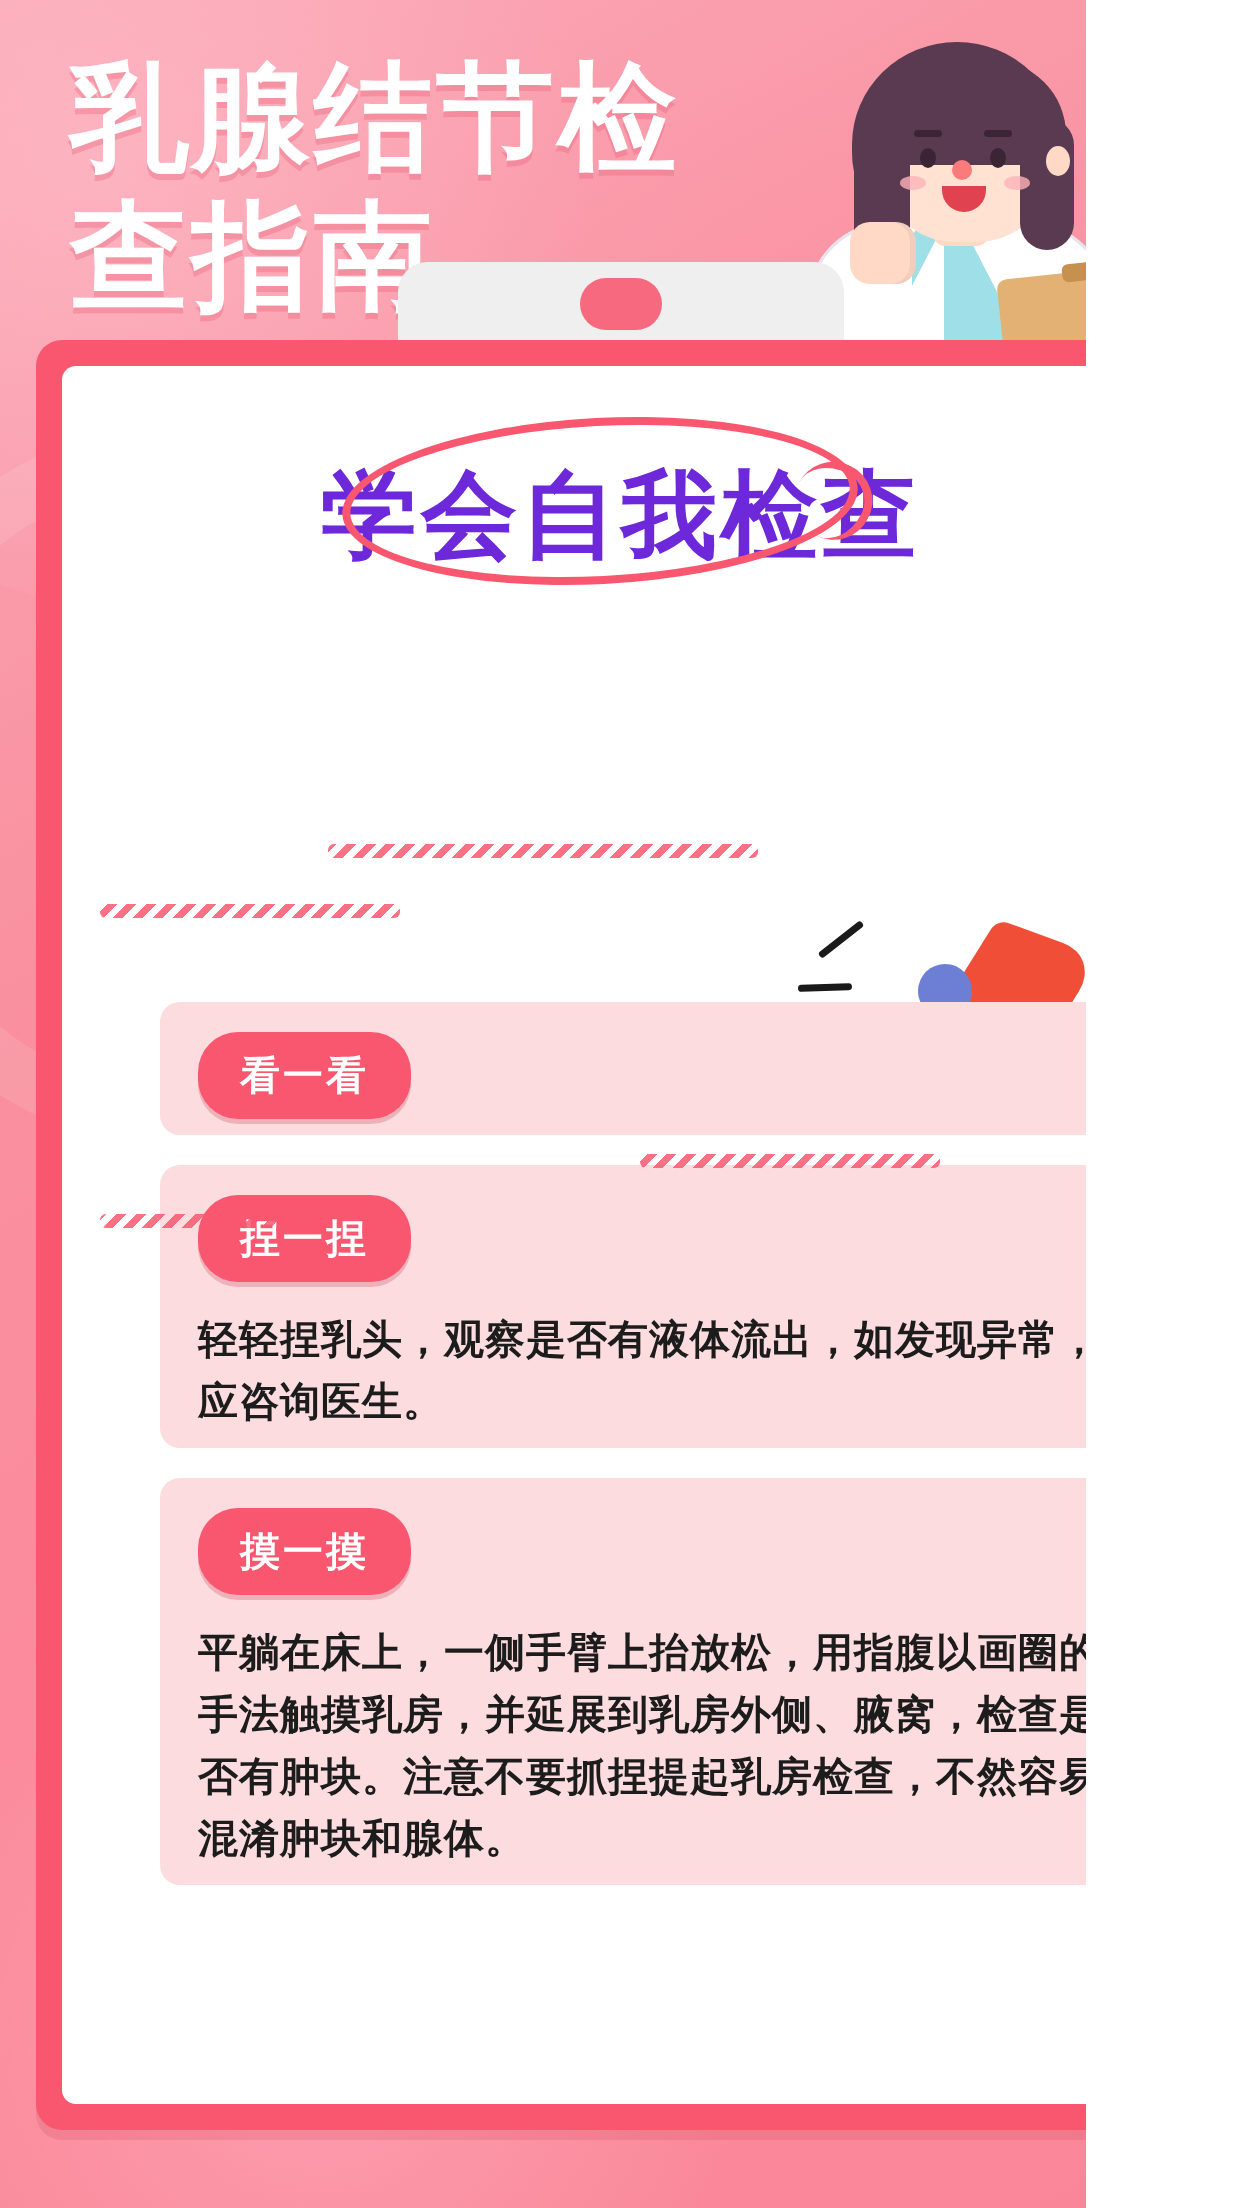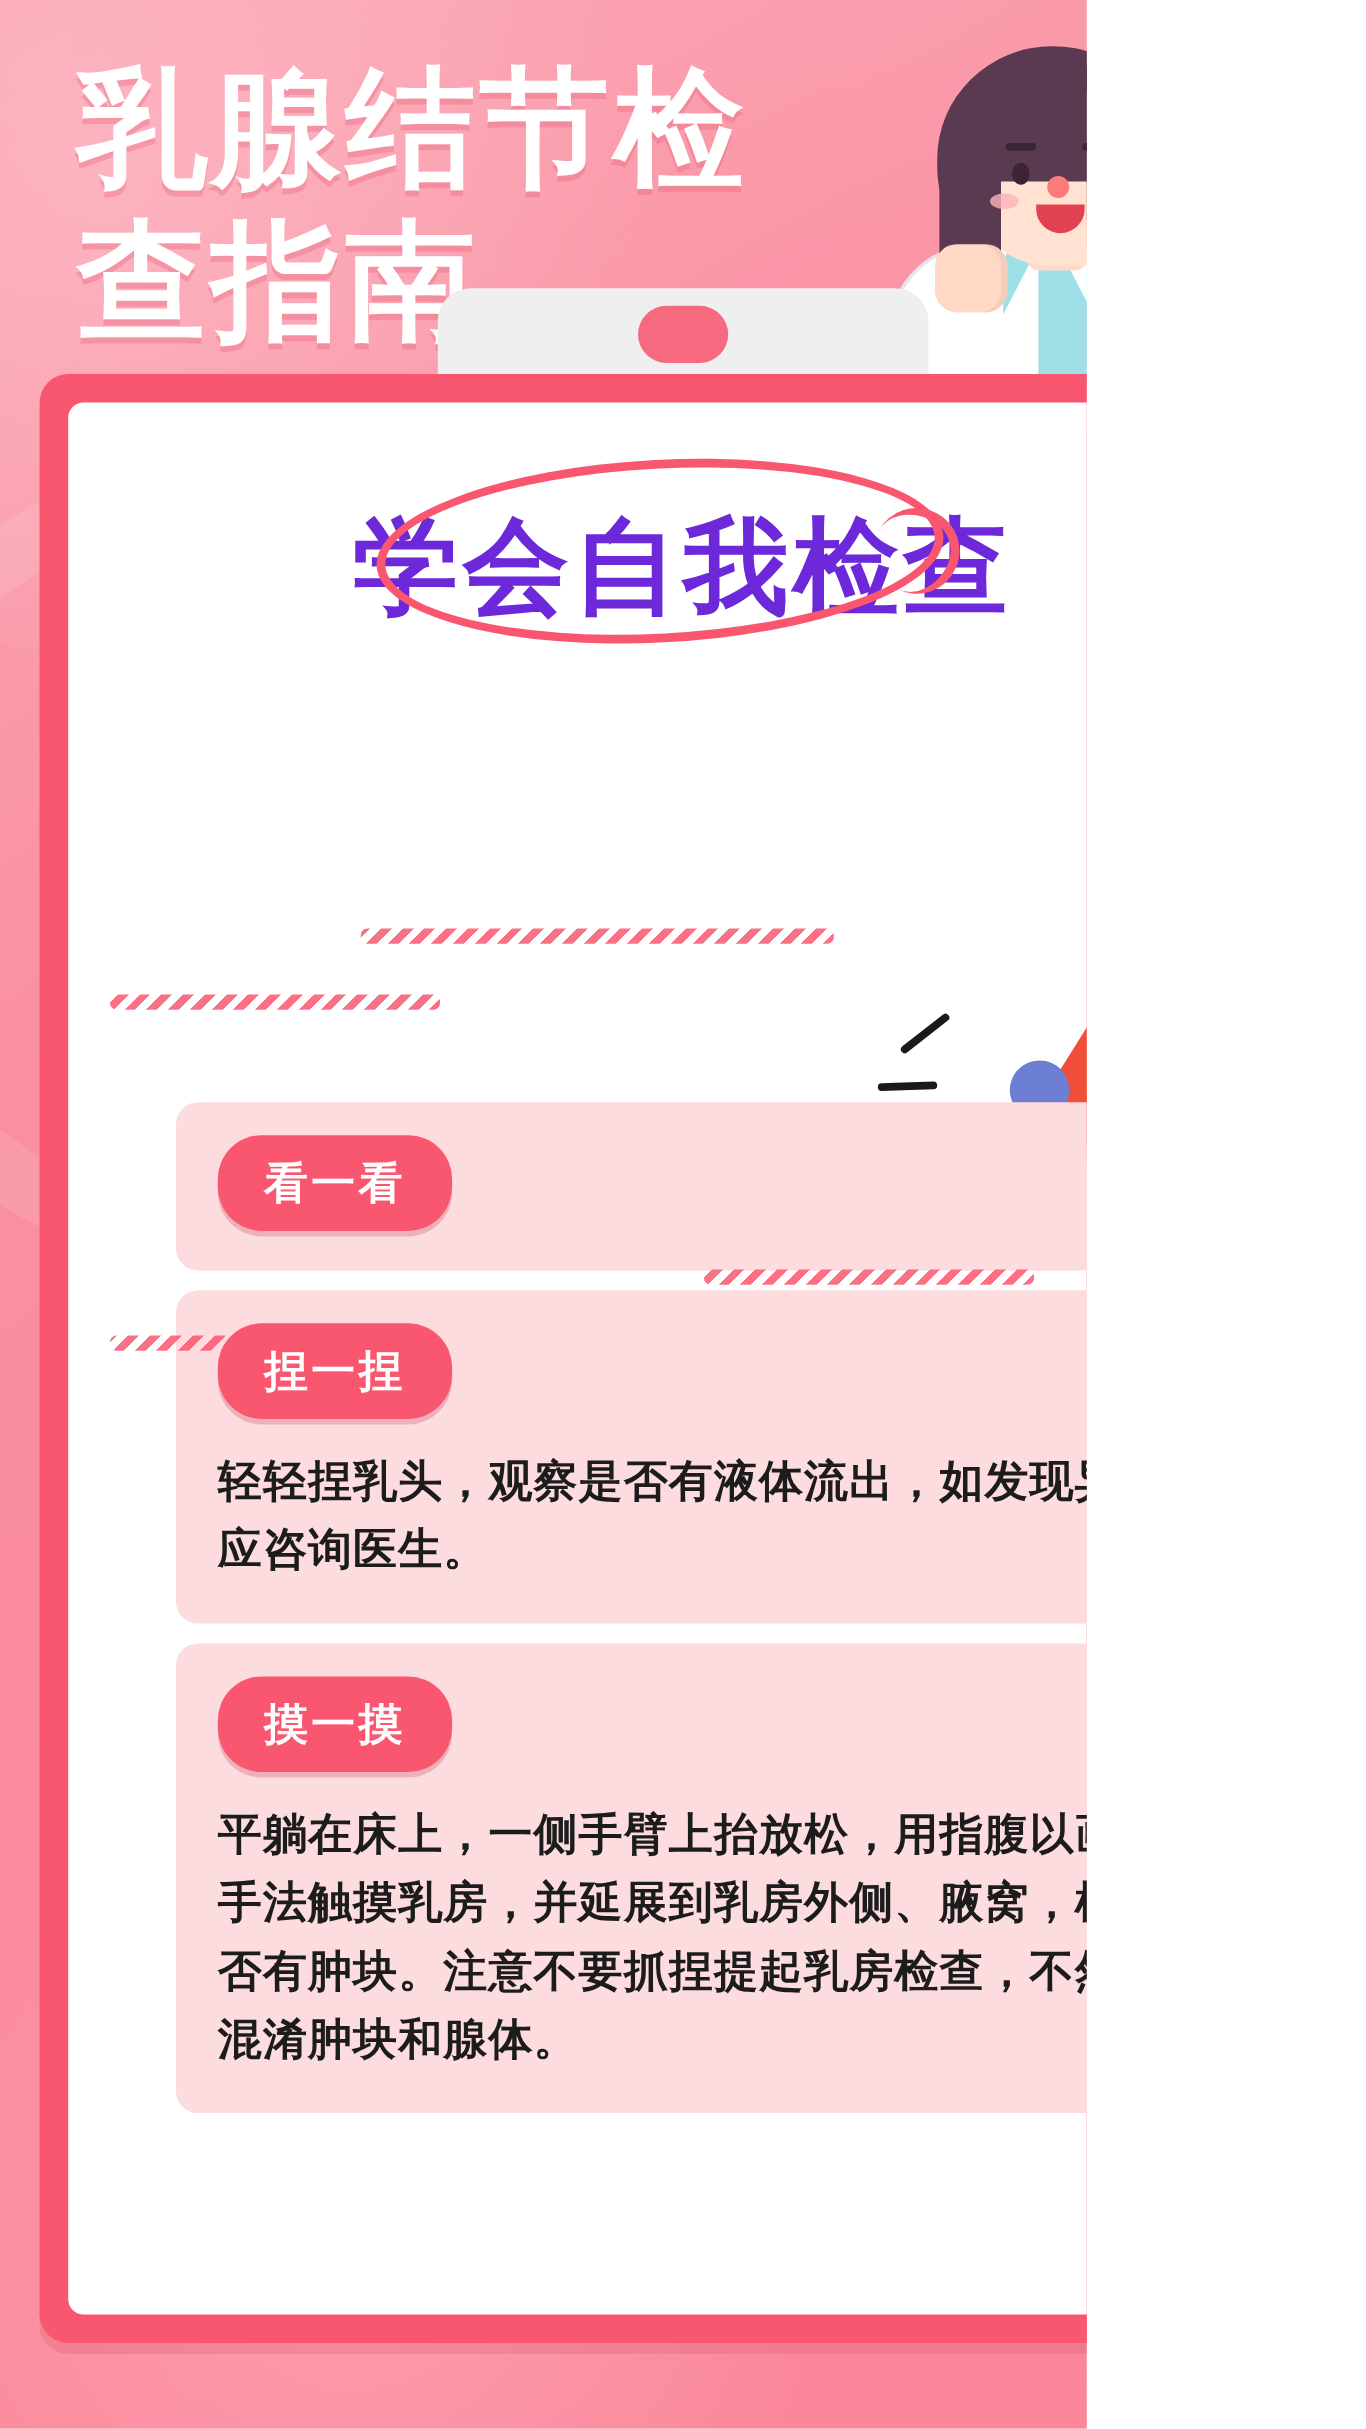--- a/index.html
+++ b/index.html
@@ -5,21 +5,21 @@
   html, body {
     margin: 0;
     padding: 0;
     background: #ffffff;
   }
   body {
     font-family: "Liberation Sans", "DejaVu Sans", sans-serif;
   }
   .poster {
     position: relative;
-    width: 988px;
+    width: 1086px;
     height: 2208px;
     overflow: hidden;
     background: linear-gradient(150deg, #fba9b8 0%, #f9909f 35%, #fb8b9d 60%, #f98799 100%);
   }
   
   .blob {
     position: absolute;
     border-radius: 50%;
     opacity: .5;
     pointer-events: none;
@@ -325,22 +325,22 @@
   
   .sections {
     position: absolute;
     left: 98px;
     top: 636px;
     width: 1000px;
   }
   .section {
     background: #fcdcdf;
     border-radius: 20px;
-    padding: 30px 38px 36px 38px;
-    margin-bottom: 18px;
+    padding: 30px 38px 16px 38px;
+    margin-bottom: 30px;
     position: relative;
   }
   .badge {
     display: inline-block;
     background: #f9576f;
     color: #ffffff;
     font-size: 40px;
     font-weight: bold;
     letter-spacing: 3px;
     padding: 16px 42px;

